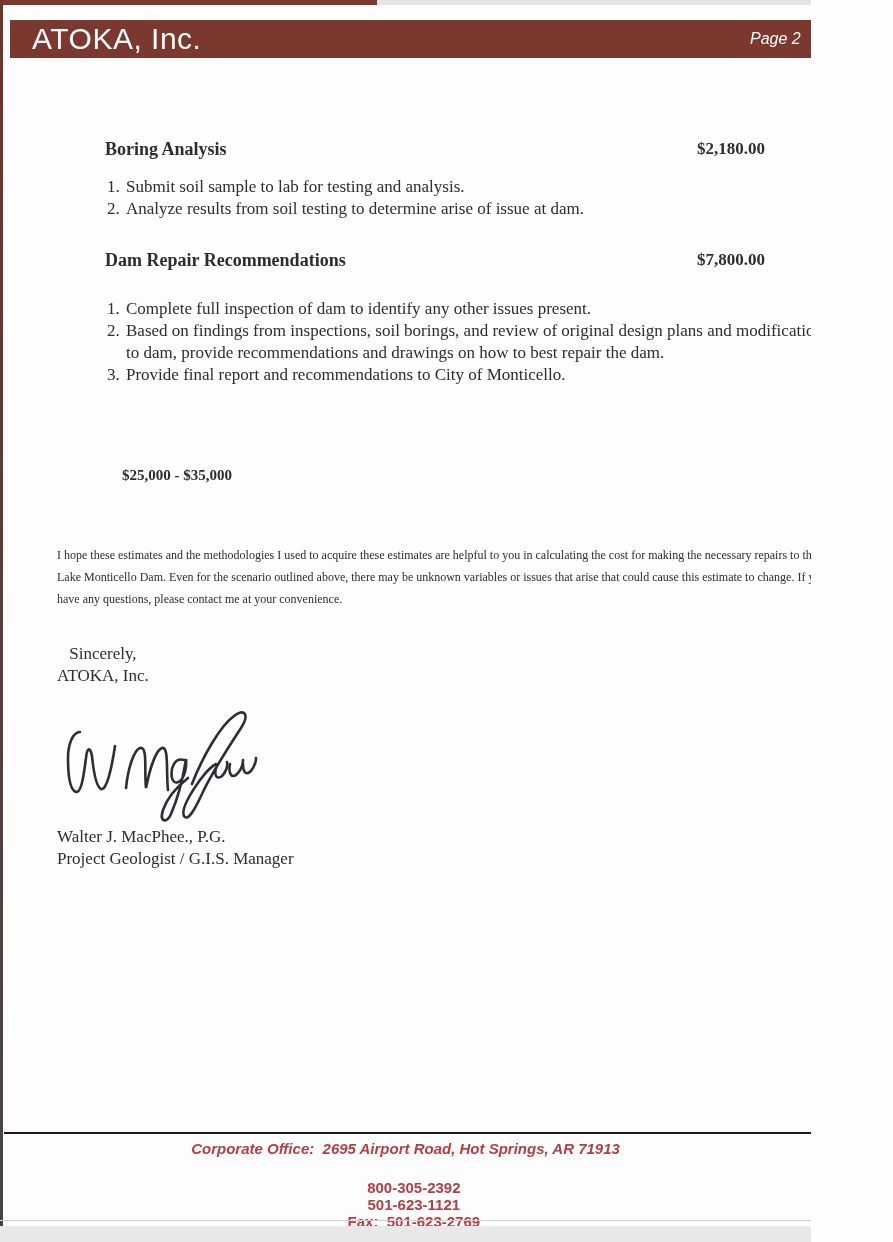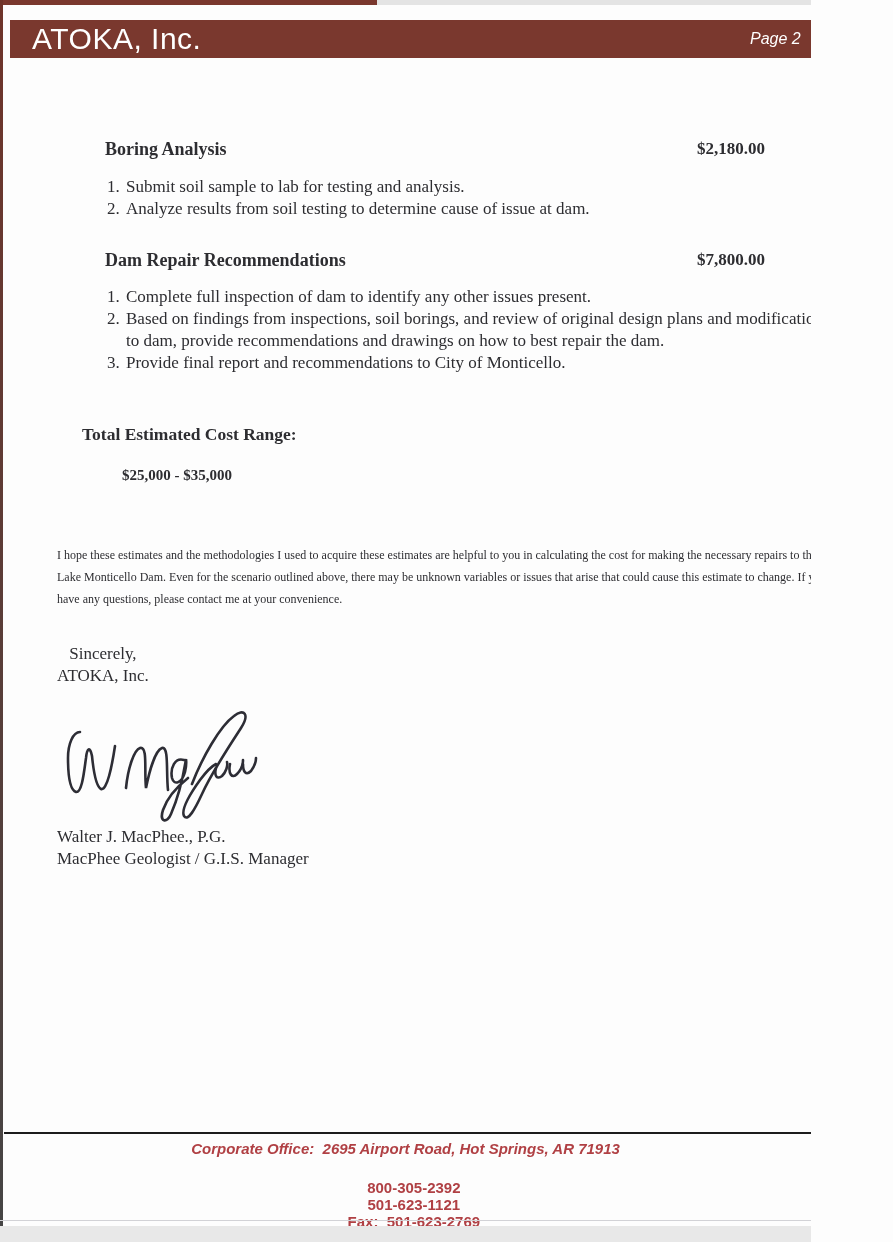--- a/index.html
+++ b/index.html
@@ -34,21 +34,21 @@
   
   .abs{position:absolute;left:0;width:100%;}
   .heading-row .h{position:absolute;left:57px;font-weight:bold;font-size:18px;margin-left:48px;}
   .heading-row .amt{position:absolute;left:697px;font-weight:bold;font-size:17px;}
   .r1{top:139px;} .r2{top:250px;}
 
   ol.list{
     position:absolute;left:97px;margin:0;padding:0 0 0 27px;width:706px;
     font-size:17px;line-height:22px;list-style:decimal outside;
   }
-  .l1{top:176px;} .l2{top:286px;}
+  .l1{top:176px;} .l2{top:298px;}
   ol.list li{padding-left:2px;}
 
   .total-label{position:absolute;left:82px;top:424px;font-weight:bold;font-size:17.5px;}
   .total-value{position:absolute;left:122px;top:467px;font-weight:bold;font-size:15px;}
 
   .paragraph{position:absolute;left:57px;top:532px;width:784px;font-size:12px;line-height:22.2px;}
 
   .signoff{position:absolute;left:57px;top:643px;font-size:17px;line-height:22px;text-align:center;}
   .sig-wrap{position:absolute;left:60px;top:696px;width:200px;height:132px;}
   .sig-wrap svg{width:100%;height:100%;}
@@ -79,34 +79,33 @@
     <span class="company">ATOKA, Inc.</span>
     <span class="pagenum">Page 2</span>
   </header>
 
   <div class="abs heading-row r1">
     <span class="h">Boring Analysis</span>
     <span class="amt">$2,180.00</span>
   </div>
   <ol class="list l1">
     <li>Submit soil sample to lab for testing and analysis.</li>
-    <li>Analyze results from soil testing to determine cause of issue at dam.</li>
+    <li>Analyze results from soil testing to determine arise of issue at dam.</li>
   </ol>
 
   <div class="abs heading-row r2">
     <span class="h">Dam Repair Recommendations</span>
     <span class="amt">$7,800.00</span>
   </div>
   <ol class="list l2">
     <li>Complete full inspection of dam to identify any other issues present.</li>
     <li>Based on findings from inspections, soil borings, and review of original design plans and modifications to dam, provide recommendations and drawings on how to best repair the dam.</li>
     <li>Provide final report and recommendations to City of Monticello.</li>
   </ol>
 
-  <div class="total-label">Total Estimated Cost Range:</div>
   <div class="total-value">$25,000 - $35,000</div>
 
   <p class="paragraph">I hope these estimates and the methodologies I used to acquire these estimates are helpful to you in calculating the cost for making the necessary repairs to the Lake Monticello Dam. Even for the scenario outlined above, there may be unknown variables or issues that arise that could cause this estimate to change. If you have any questions, please contact me at your convenience.</p>
 
   <div class="signoff">
     <div>Sincerely,</div>
     <div>ATOKA, Inc.</div>
   </div>
 
   <div class="sig-wrap">
@@ -118,21 +117,21 @@
         <path d="M 132,88 C 142,62 160,30 174,20 C 184,12 190,18 181,32 C 168,52 152,76 142,98 C 135,113 128,126 124,120 C 121,114 130,98 140,84 C 146,76 152,70 156,68"></path>
         <path d="M 156,72 C 154,80 157,84 162,80 C 166,76 168,70 167,66"></path>
         <path d="M 170,68 C 168,78 172,83 177,78 C 181,74 183,68 183,64"></path>
         <path d="M 183,68 C 183,76 186,80 191,75 C 194,71 196,66 196,62"></path>
       </g>
     </svg>
   </div>
 
   <div class="signer">
     <div>Walter J. MacPhee., P.G.</div>
-    <div>MacPhee Geologist / G.I.S. Manager</div>
+    <div>Project Geologist / G.I.S. Manager</div>
   </div>
 
   <div class="footer-rule"></div>
   <div class="footer-text ft1">Corporate Office:  2695 Airport Road, Hot Springs, AR 71913</div>
   <div class="footer-text ft2">
     <span>800-305-2392</span>
     <span>501-623-1121</span>
     <span>Fax:  501-623-2769</span>
     <span>Email:  jvoverton@sbcglobal.net</span>
   </div>

